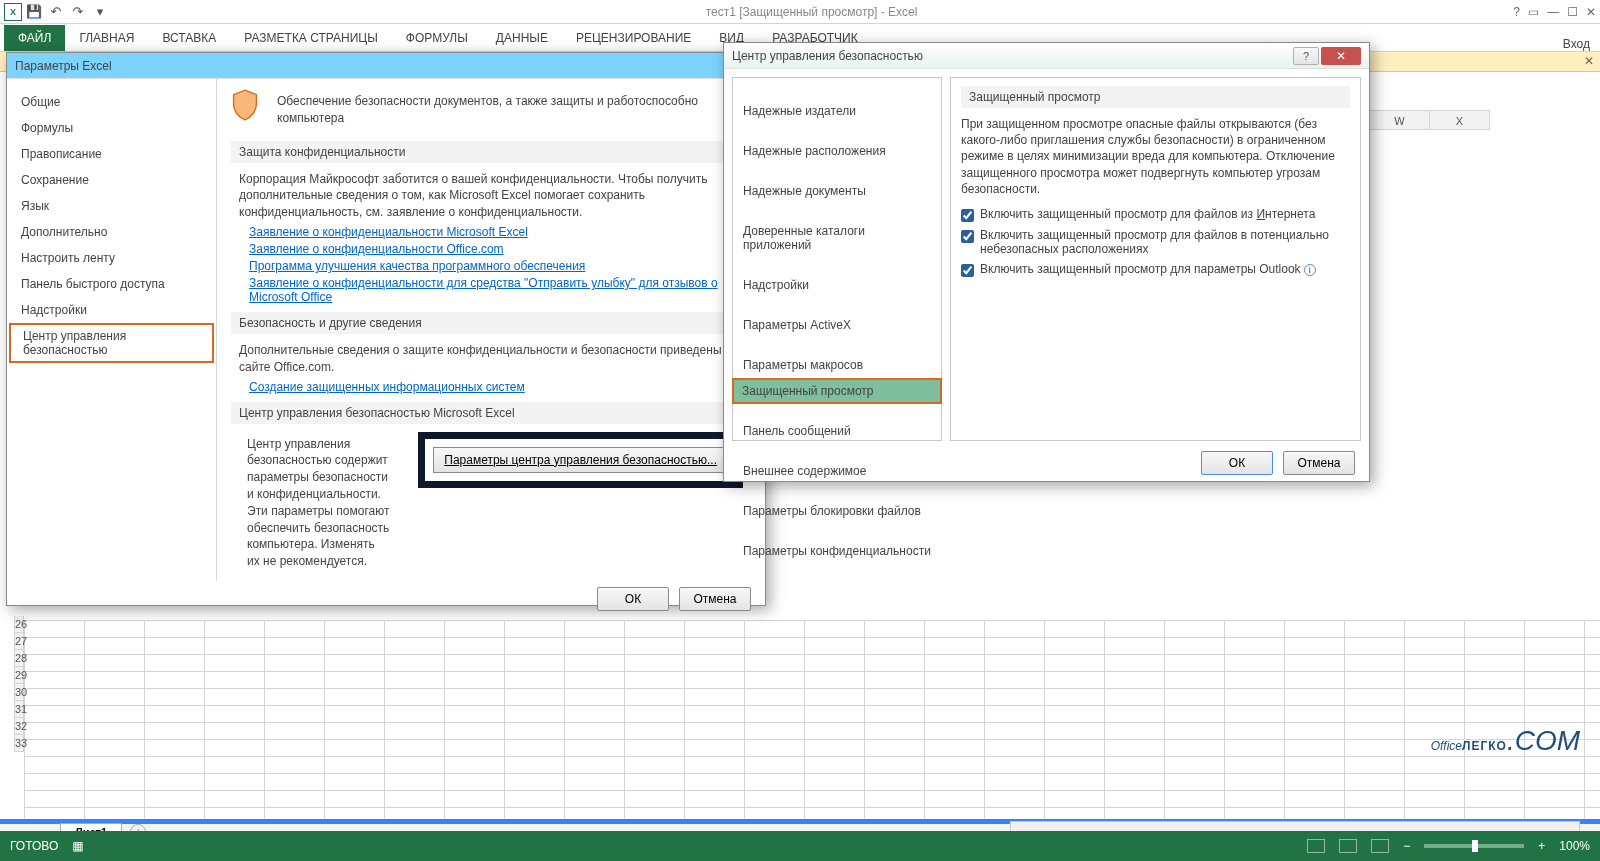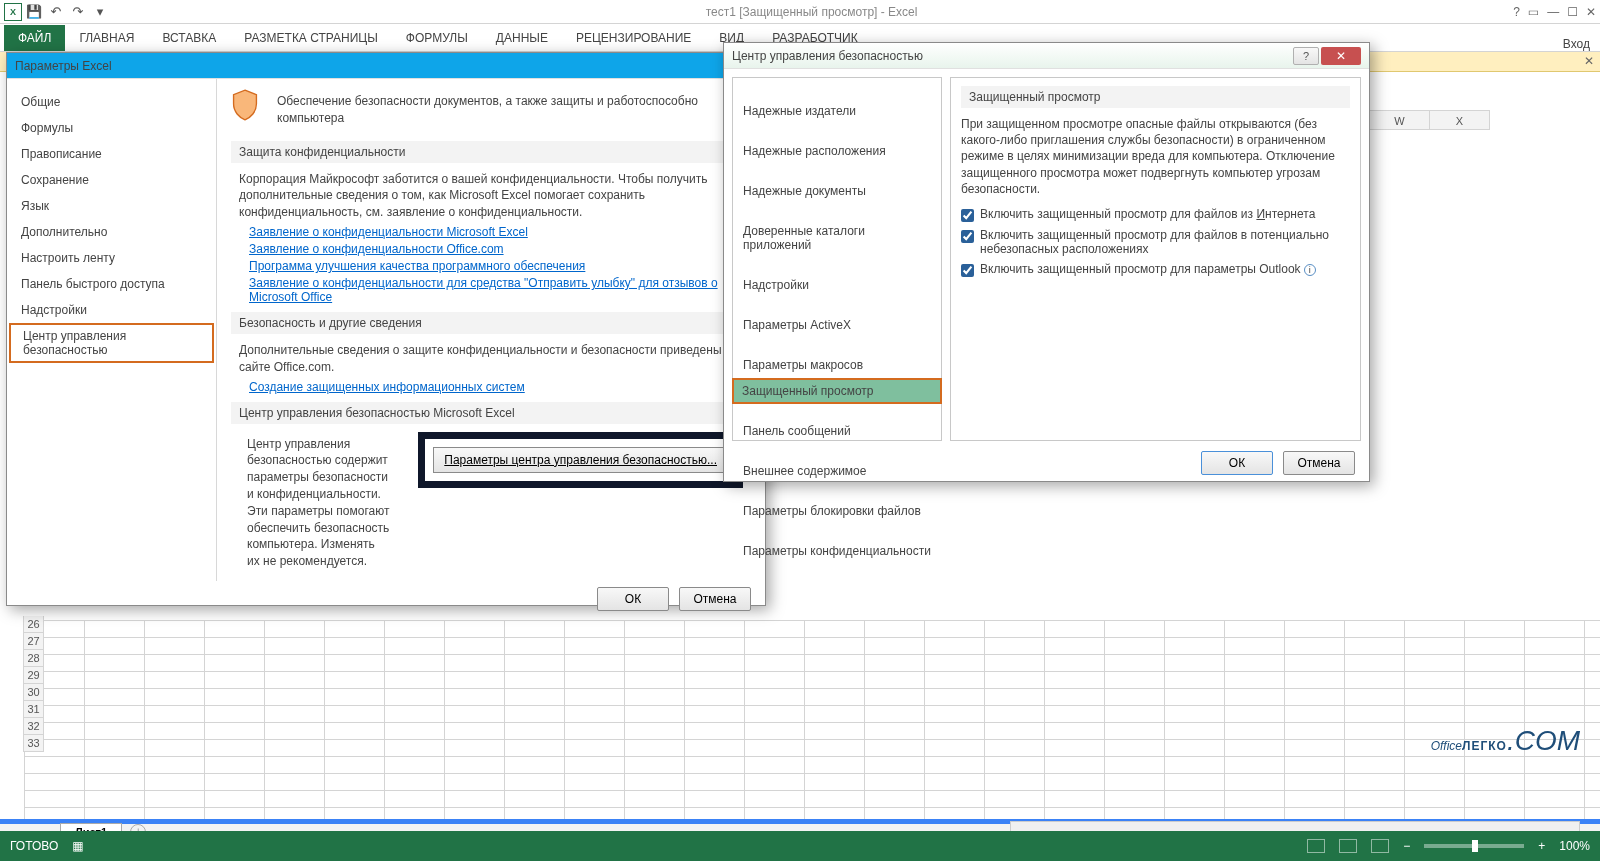--- a/index.html
+++ b/index.html
@@ -20,21 +20,21 @@
 .ribbon-right { margin-left:auto; padding-right:10px; color:#444; }
 
 
 .pv-bar { height:20px; background:#ffefbf; border-bottom:1px solid #e0c870; position:relative; }
 .pv-close { position:absolute; right:6px; top:2px; color:#666; font-size:12px; }
 
 
 .grid-area { position:absolute; top:72px; left:0; right:0; bottom:22px; background:#fff; }
 .colhead { position:absolute; top:38px; right:0; left:1370px; height:20px; display:flex; }
 .colhead div { width:60px; border:1px solid #d4d4d4; background:#f3f3f3; color:#555; text-align:center; line-height:20px; font-size:11px; border-left:none; }
-.rowhead { position:absolute; left:9px; top:544px; width:35px;padding-left:14px; }
+.rowhead { position:absolute; left:0; top:544px; width:24px;padding-left:14px; }
 .rowhead div { height:17px; border:1px solid #d4d4d4; border-top:none; background:#f3f3f3; color:#555; text-align:center; font-size:11px; line-height:17px; }
 .gridlines { position:absolute; top:58px; left:24px; right:0; bottom:20px;
   background-image:linear-gradient(to right,#d4d4d4 1px,transparent 1px),linear-gradient(to bottom,#d4d4d4 1px,transparent 1px);
   background-size:60px 17px; }
 .gridlines.lower { top:548px; }
 
 
 .sheet-tabs { position:absolute; bottom:22px; left:0; right:0; height:20px; background:#f3f3f3; border-top:5px solid #3b82f6; display:flex; align-items:center; padding-left:60px; }
 .sheet-tab { padding:2px 14px; background:#fff; border:1px solid #aaa; border-bottom:none; font-size:11px; font-weight:bold; }
 .sheet-add { margin-left:8px; width:16px; height:16px; border:1px solid #aaa; border-radius:8px; text-align:center; line-height:14px; color:#888; font-size:10px; }
@@ -47,21 +47,21 @@
 .zoom-slider { width:100px; height:4px; background:rgba(255,255,255,.4); position:relative; }
 .zoom-slider::after { content:""; position:absolute; left:48px; top:-4px; width:6px; height:12px; background:#fff; }
 
 
 .watermark { position:absolute; right:20px; bottom:100px; font-size:44px; font-family:Georgia,serif; color:#1f4e79; font-style:italic; }
 .watermark b { font-style:normal; font-weight:900; letter-spacing:1px; }
 .watermark .com { font-size:28px; }
 
 
 .dialog { position:absolute; background:#fff; border:1px solid #8a8a8a; box-shadow:4px 4px 14px rgba(0,0,0,.35); }
-.dlg-title { height:26px; background:#0ea5e9; display:flex; align-items:center; padding:0 8px; font-size:12px; color:#444; border-bottom:1px solid #e0e0e0; }
+.dlg-title { height:26px; background:#7dd3fc; display:flex; align-items:center; padding:0 8px; font-size:12px; color:#444; border-bottom:1px solid #e0e0e0; }
 .dlg-title .tbtns { margin-left:auto; display:flex; gap:2px; }
 .tbtn-help { width:26px; height:18px; border:1px solid #b0b0b0; background:linear-gradient(#f8f8f8,#e4e4e4); text-align:center; font-size:11px; line-height:16px; color:#555; border-radius:2px; }
 .tbtn-close { width:40px; height:18px; background:#c75050; color:#fff; text-align:center; line-height:18px; border-radius:2px; font-size:12px; }
 
 
 .d-options { left:6px; top:52px; width:760px; height:554px; }
 .d-options .body { display:flex; height:502px; }
 .opt-nav { width:210px; border-right:1px solid #d8d8d8; padding:10px 0; }
 .opt-nav div { padding:6px 14px; color:#444; cursor:default; }
 .opt-nav div.sel { border:2px solid #d46b1f; background:#fff; margin:0 2px; padding:4px 12px; }

